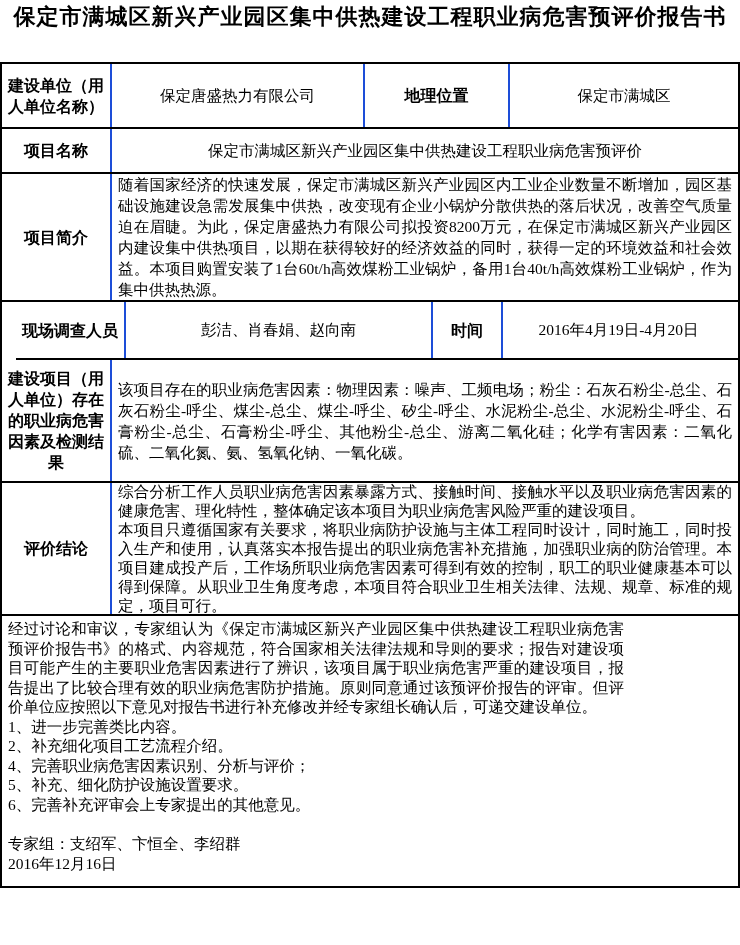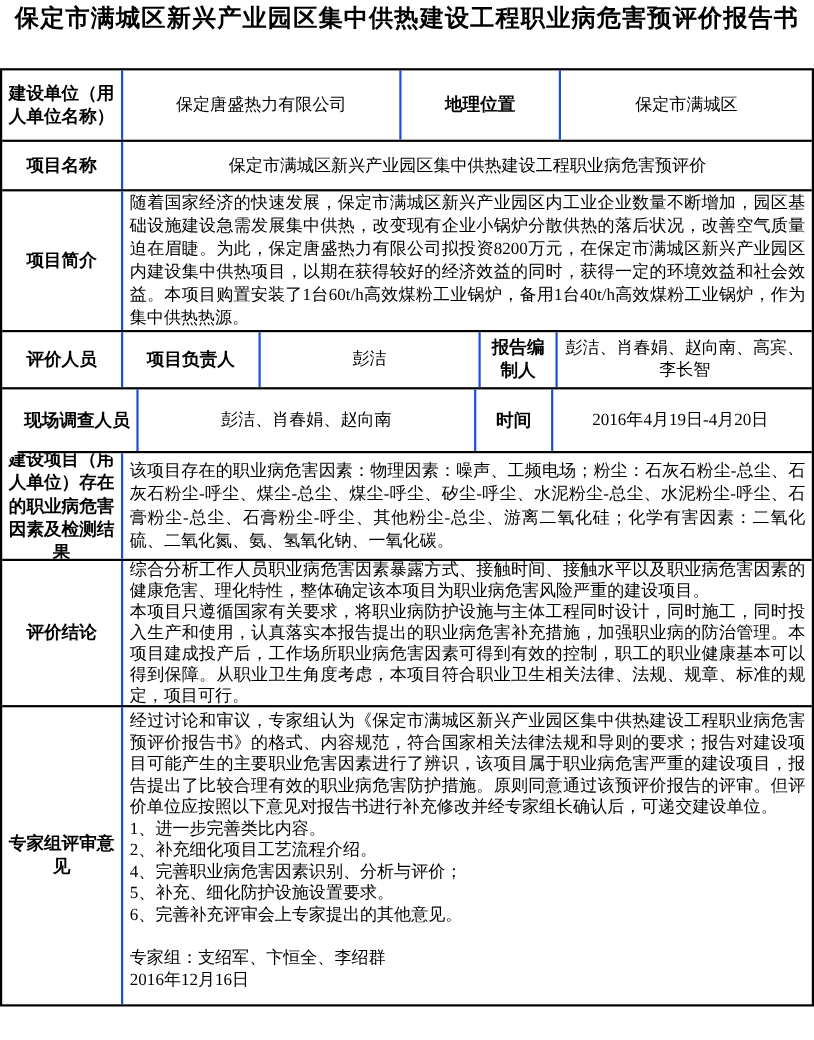--- a/index.html
+++ b/index.html
@@ -40,21 +40,21 @@
   .top { justify-content:flex-start; padding-top:3px; }
   .lh195 .p { line-height:19.5px; }
   .gap-top { margin-top:20px; }
   
   .w108 { width:108px;border-radius:20px; } .w253 { width:253px; } .w145 { width:145px; }
   .w230 { width:230px; } .w628 { width:628px;font-family:Liberation Serif, serif; } .w125 { width:125px; }
   .w200 { width:200px; } .w70  { width:70px;  } .w233 { width:233px; }
   .w325 { width:307px; }
   
   .h65 { height:65px; } .h45 { height:45px; } .h128 { height:128px; }
-  .h52 { height:52px; } .h58 { height:58px;margin-left:14px; } .h123 { height:98px; }
+  .h52 { height:52px; } .h58 { height:58px;margin-left:14px; } .h123 { height:123px; }
   .h133 { height:133px; } .h270 { height:270px; }
 </style>
 </head>
 <body>
 
 <div class="doc">
 
   <div class="title">保定市满城区新兴产业园区集中供热建设工程职业病危害预评价报告书</div>
 
   <div class="tbl">
@@ -71,27 +71,20 @@
       <div class="cell val-c w628">保定市满城区新兴产业园区集中供热建设工程职业病危害预评价</div>
     </div>
 
     <div class="row h128">
       <div class="cell label w108">项目简介</div>
       <div class="cell val-j w628">
         <div class="p">随着国家经济的快速发展，保定市满城区新兴产业园区内工业企业数量不断增加，园区基础设施建设急需发展集中供热，改变现有企业小锅炉分散供热的落后状况，改善空气质量迫在眉睫。为此，保定唐盛热力有限公司拟投资8200万元，在保定市满城区新兴产业园区内建设集中供热项目，以期在获得较好的经济效益的同时，获得一定的环境效益和社会效益。本项目购置安装了1台60t/h高效煤粉工业锅炉，备用1台40t/h高效煤粉工业锅炉，作为集中供热热源。</div>
       </div>
     </div>
 
-    <div class="row h52">
-      <div class="cell label w108">评价人员</div>
-      <div class="cell label w125">项目负责人</div>
-      <div class="cell val-c w200">彭洁</div>
-      <div class="cell label w70">报告编制人</div>
-      <div class="cell val-c w233">彭洁、肖春娟、赵向南、高宾、李长智</div>
-    </div>
 
     <div class="row h58">
       <div class="cell label w108">现场调查人员</div>
       <div class="cell val-c w325">彭洁、肖春娟、赵向南</div>
       <div class="cell label w70">时间</div>
       <div class="cell val-c w233">2016年4月19日-4月20日</div>
     </div>
 
     <div class="row h123">
       <div class="cell label w108">建设项目（用人单位）存在的职业病危害因素及检测结果</div>
@@ -102,21 +95,20 @@
 
     <div class="row h133">
       <div class="cell label w108">评价结论</div>
       <div class="cell val-j lh19 w628">
         <div class="p">综合分析工作人员职业病危害因素暴露方式、接触时间、接触水平以及职业病危害因素的健康危害、理化特性，整体确定该本项目为职业病危害风险严重的建设项目。</div>
         <div class="p">本项目只遵循国家有关要求，将职业病防护设施与主体工程同时设计，同时施工，同时投入生产和使用，认真落实本报告提出的职业病危害补充措施，加强职业病的防治管理。本项目建成投产后，工作场所职业病危害因素可得到有效的控制，职工的职业健康基本可以得到保障。从职业卫生角度考虑，本项目符合职业卫生相关法律、法规、规章、标准的规定，项目可行。</div>
       </div>
     </div>
 
     <div class="row h270">
-      <div class="cell label w108">专家组评审意见</div>
       <div class="cell val-j lh195 top w628">
         <div class="p">经过讨论和审议，专家组认为《保定市满城区新兴产业园区集中供热建设工程职业病危害预评价报告书》的格式、内容规范，符合国家相关法律法规和导则的要求；报告对建设项目可能产生的主要职业危害因素进行了辨识，该项目属于职业病危害严重的建设项目，报告提出了比较合理有效的职业病危害防护措施。原则同意通过该预评价报告的评审。但评价单位应按照以下意见对报告书进行补充修改并经专家组长确认后，可递交建设单位。</div>
         <div class="p">1、进一步完善类比内容。</div>
         <div class="p">2、补充细化项目工艺流程介绍。</div>
         <div class="p">4、完善职业病危害因素识别、分析与评价；</div>
         <div class="p">5、补充、细化防护设施设置要求。</div>
         <div class="p">6、完善补充评审会上专家提出的其他意见。</div>
         <div class="p gap-top">专家组：支绍军、卞恒全、李绍群</div>
         <div class="p">2016年12月16日</div>
       </div>

